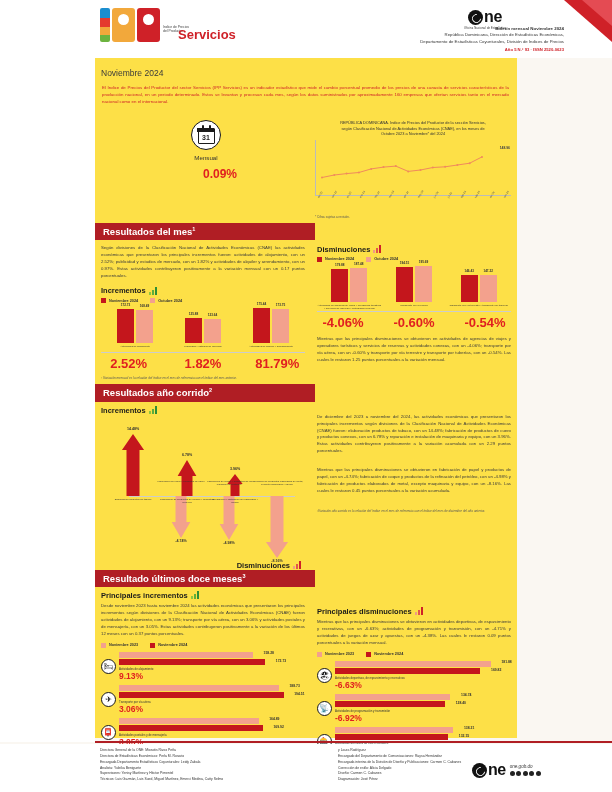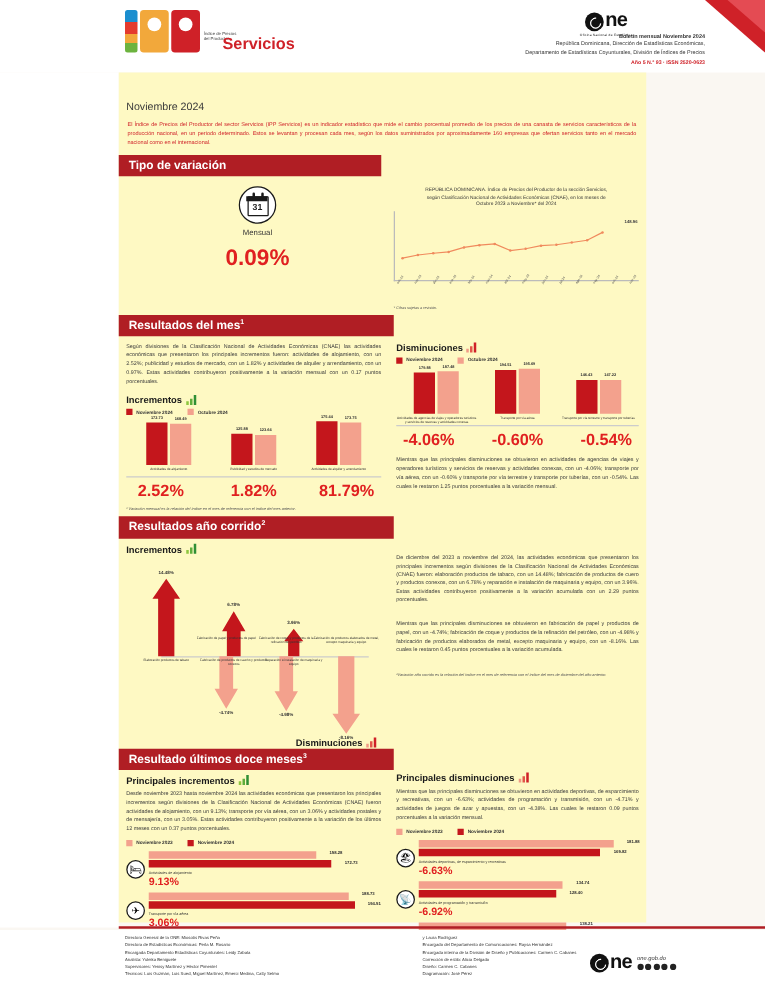--- a/index.html
+++ b/index.html
@@ -85,22 +85,22 @@
   }
   .hdr-meta b { font-size: 4.4px; }
   .hdr-issn {
     position: absolute; right: 48px; top: 47px;
     font-size: 4.2px; font-weight: bold; color: #cf2128;
   }
   
   .body {
     position: absolute; left: 95px; top: 58px;
     width: 422px; height: 680px;
-    background: #fef9c3;
-    padding: 18px 0 0 0;
+    background: #fde047;
+    padding: 6px 0 0 0;
   }
   .month-title {
     font-size: 8.5px; color: #3a3a3a; margin: 4px 0 6px 6px;
   }
   .intro {
     font-size: 4.4px; color: #cf2128; line-height: 1.6;
     text-align: justify; margin: 0 8px 7px 7px;
   }
   .sec-bar {
     background: #b01e24; color: #fff;
@@ -138,21 +138,21 @@
   .cal-grid { margin-top: 5px; display: grid; grid-template-columns: repeat(5,2px); gap: 1px; justify-content: center; }
   .cal-grid i { display:block; width: 2px; height: 2px; background: #cf2128; }
   .cal-badge {
     position: absolute; right: 1px; bottom: 2px;
     width: 9px; height: 9px; border-radius: 50%;
     background: #f2c230; border: 1.2px solid #1a1a1a;
     font-size: 5px; line-height: 7px; text-align: center; color: #1a1a1a; font-weight: bold;
   }
   .cal-badge.clock { background: #fff; }
   .var-label { font-size: 6.2px; color: #333; line-height: 1.25; }
-  .var-value { font-size: 18px; font-weight: bold; color: #e02020; margin-top: 5px; }
+  .var-value { font-size: 12px; font-weight: bold; color: #e02020; margin-top: 5px; text-align: right; }
   
   .var-right { flex: 1; padding-left: 4px; }
   .chart-title { font-size: 3.9px; color: #333; text-align: center; line-height: 1.4; margin-bottom: 3px; }
   .linechart { position: relative; height: 56px; border-left: .6px solid #bbb; border-bottom: .6px solid #bbb; }
   .linechart svg { display: block; }
   .lc-endlabel { position: absolute; font-size: 3.4px; color: #444; font-weight: bold; }
   .lc-xticks { display: flex; justify-content: space-between; padding-left: 2px; margin-top: 1px; height: 16px; }
   .lc-xticks span {
     font-size: 2.6px; color: #555; transform: rotate(-55deg);
     transform-origin: left top; white-space: nowrap; display: block;
@@ -263,23 +263,20 @@
     <div class="hdr-issn">Año 5 N.° 93 · ISSN 2520-0623</div>
   </div>
 
   <div class="side-left"></div>
 
   <div class="body">
 
     <div class="month-title">Noviembre 2024</div>
     <div class="intro">El Índice de Precios del Productor del sector Servicios (IPP Servicios) es un indicador estadístico que mide el cambio porcentual promedio de los precios de una canasta de servicios característicos de la producción nacional, en un periodo determinado. Estos se levantan y procesan cada mes, según los datos suministrados por aproximadamente 160 empresas que ofertan servicios tanto en el mercado nacional como en el internacional.</div>
 
-    <div class="sec-bar narrow">
-      <span>Tipo de variación</span>
-    </div>
 
     <div class="variacion">
       <div class="var-left">
 
         <div class="var-item">
           <div class="cal-icon">
             <div class="cal-body">
               <div class="cal-peg l"></div>
                 <div class="cal-peg r"></div>
               <div class="cal-num">31</div>
@@ -591,21 +588,21 @@
                   <span>169.92</span>
                 </div>
                 <div class="hb-cap">Actividades postales y de mensajería</div>
                 <div class="hb-pct">3.05%</div>
               </div>
             </div>
           </div>
       </div>
 
       <div class="col-r">
-        <div class="sub-h" style="margin-top:2px">
+        <div class="sub-h" style="margin-top:20px">
           <span>Principales disminuciones</span>
           <span class="mini-bars">
               <i></i>
               <i></i>
               <i></i>
             </span>
         </div>
         <div class="para">Mientras que las principales disminuciones se obtuvieron en  actividades deportivas, de esparcimiento y recreativas, con un -6.63%; actividades de programación y transmisión, con un -4.71% y actividades de juegos de azar y apuestas, con un -4.38%. Las cuales le restaron  0.09 puntos porcentuales a la variación mensual.</div>
         <div class="legend" style="margin-top:5px">
           <div class="legend-item">

